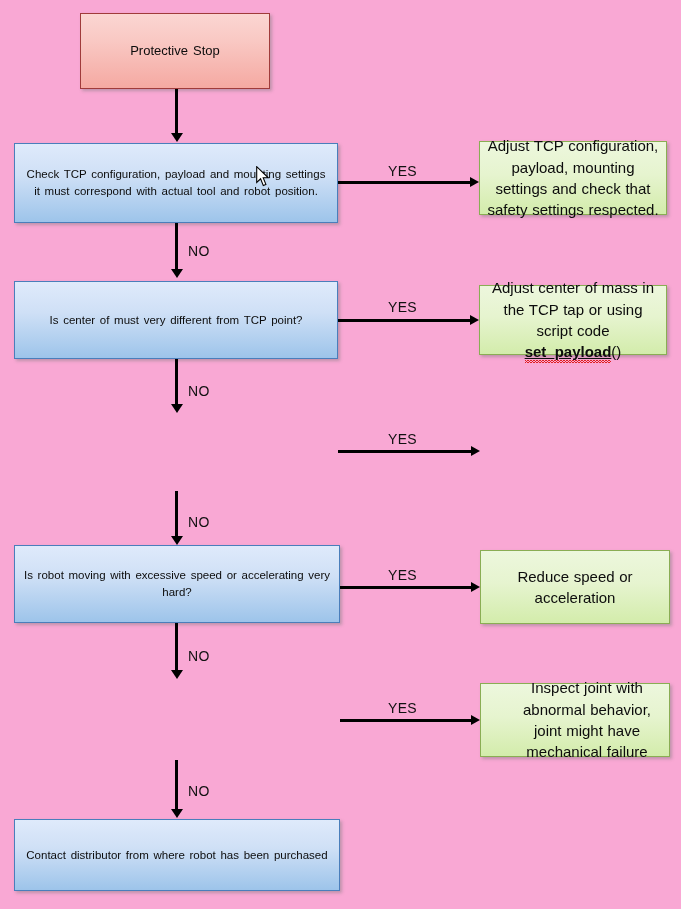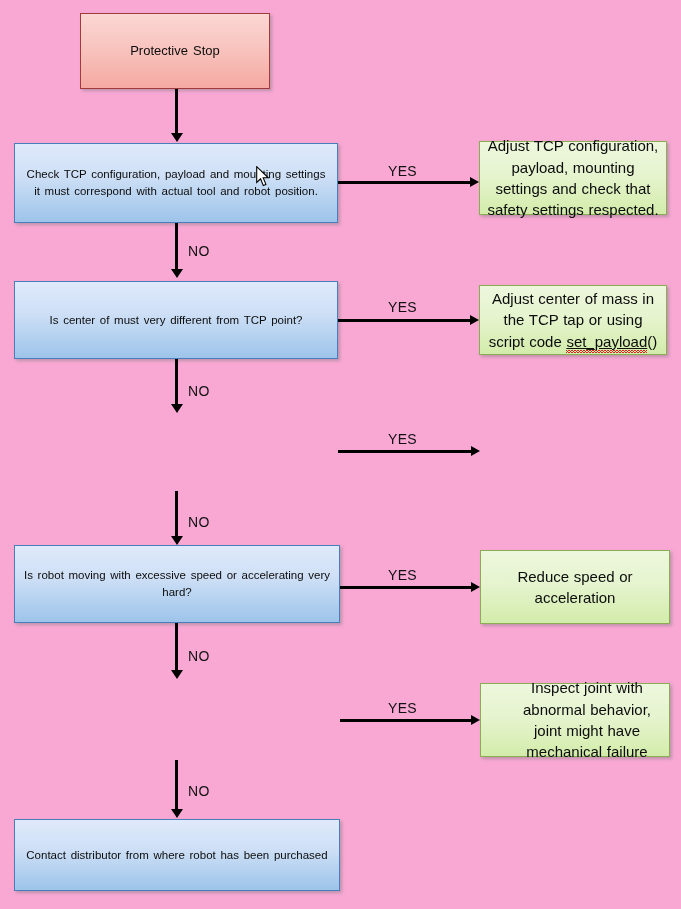--- a/index.html
+++ b/index.html
@@ -93,20 +93,21 @@
     white-space: nowrap;
     letter-spacing: 0.3px;
   }
 
   
   .code-token {
     position: relative;
     text-decoration: underline;
     text-decoration-color: #111;
     white-space: nowrap;
+    font-weight: bold;
   }
   .code-token .squiggle {
     position: absolute;
     left: 0;
     right: 0;
     bottom: -3px;
     height: 3px;
     background-image:
       linear-gradient(45deg, transparent 40%, #e02020 40%, #e02020 60%, transparent 60%),
       linear-gradient(-45deg, transparent 40%, #e02020 40%, #e02020 60%, transparent 60%);

